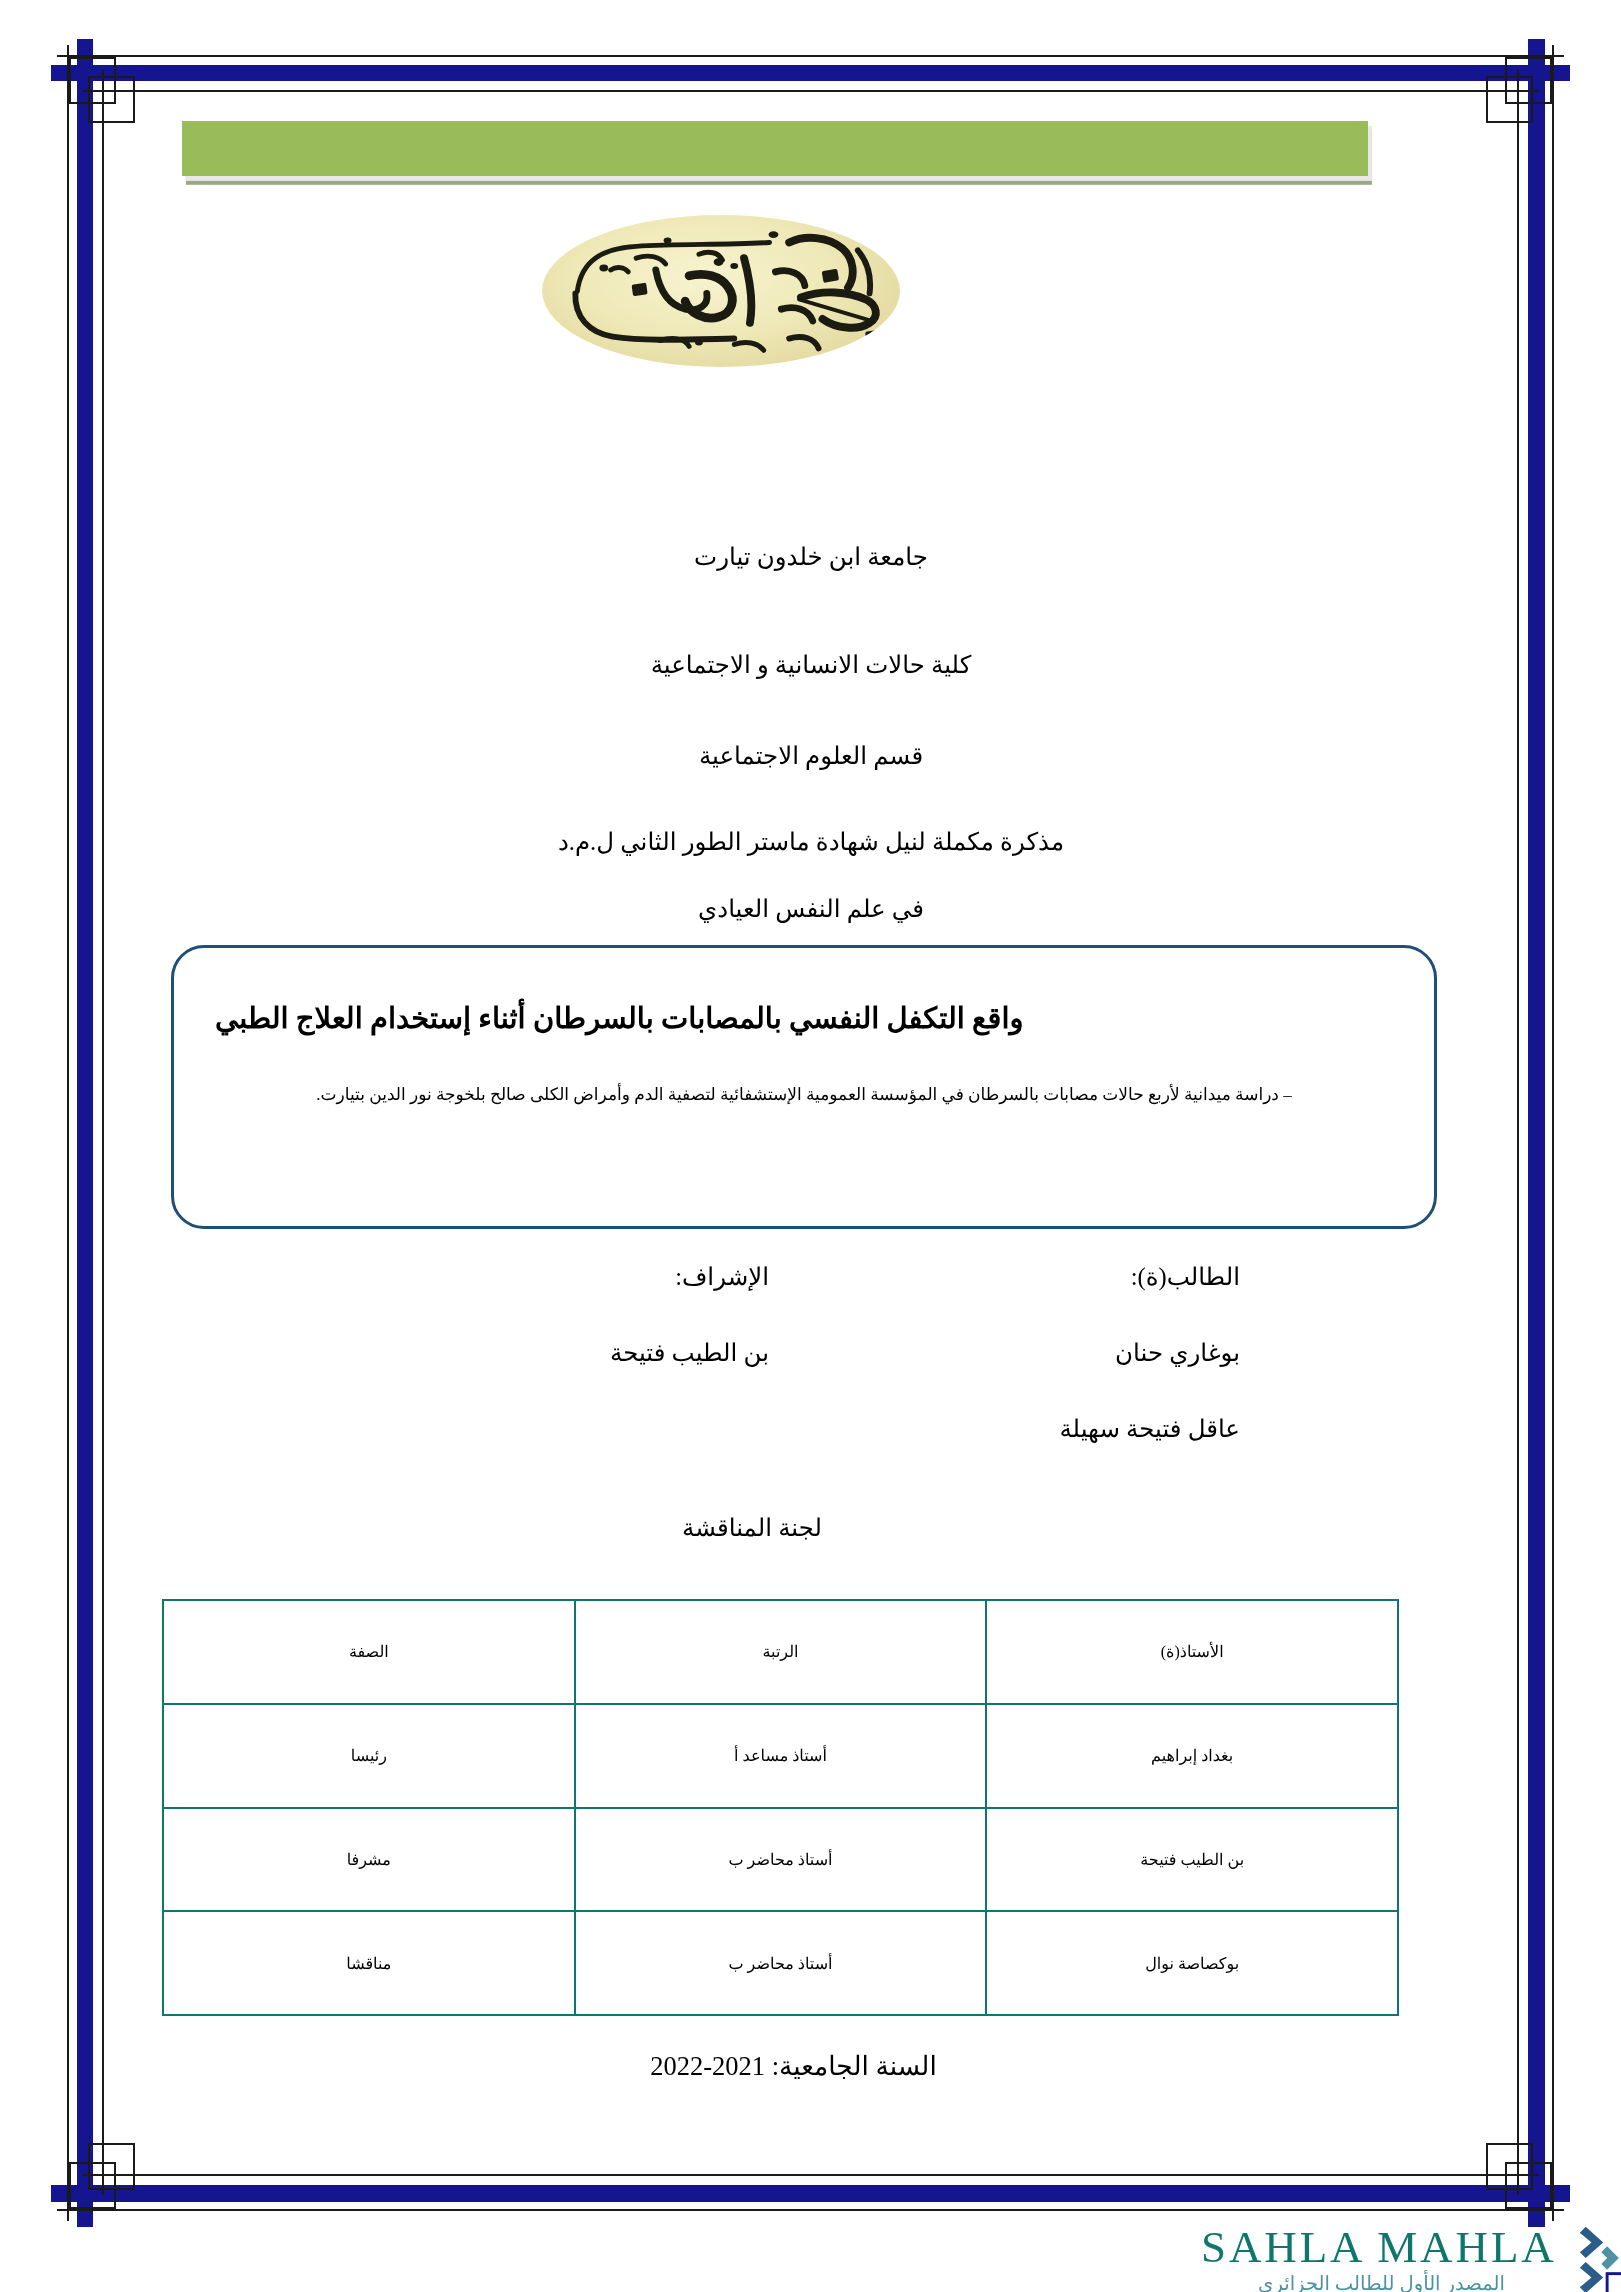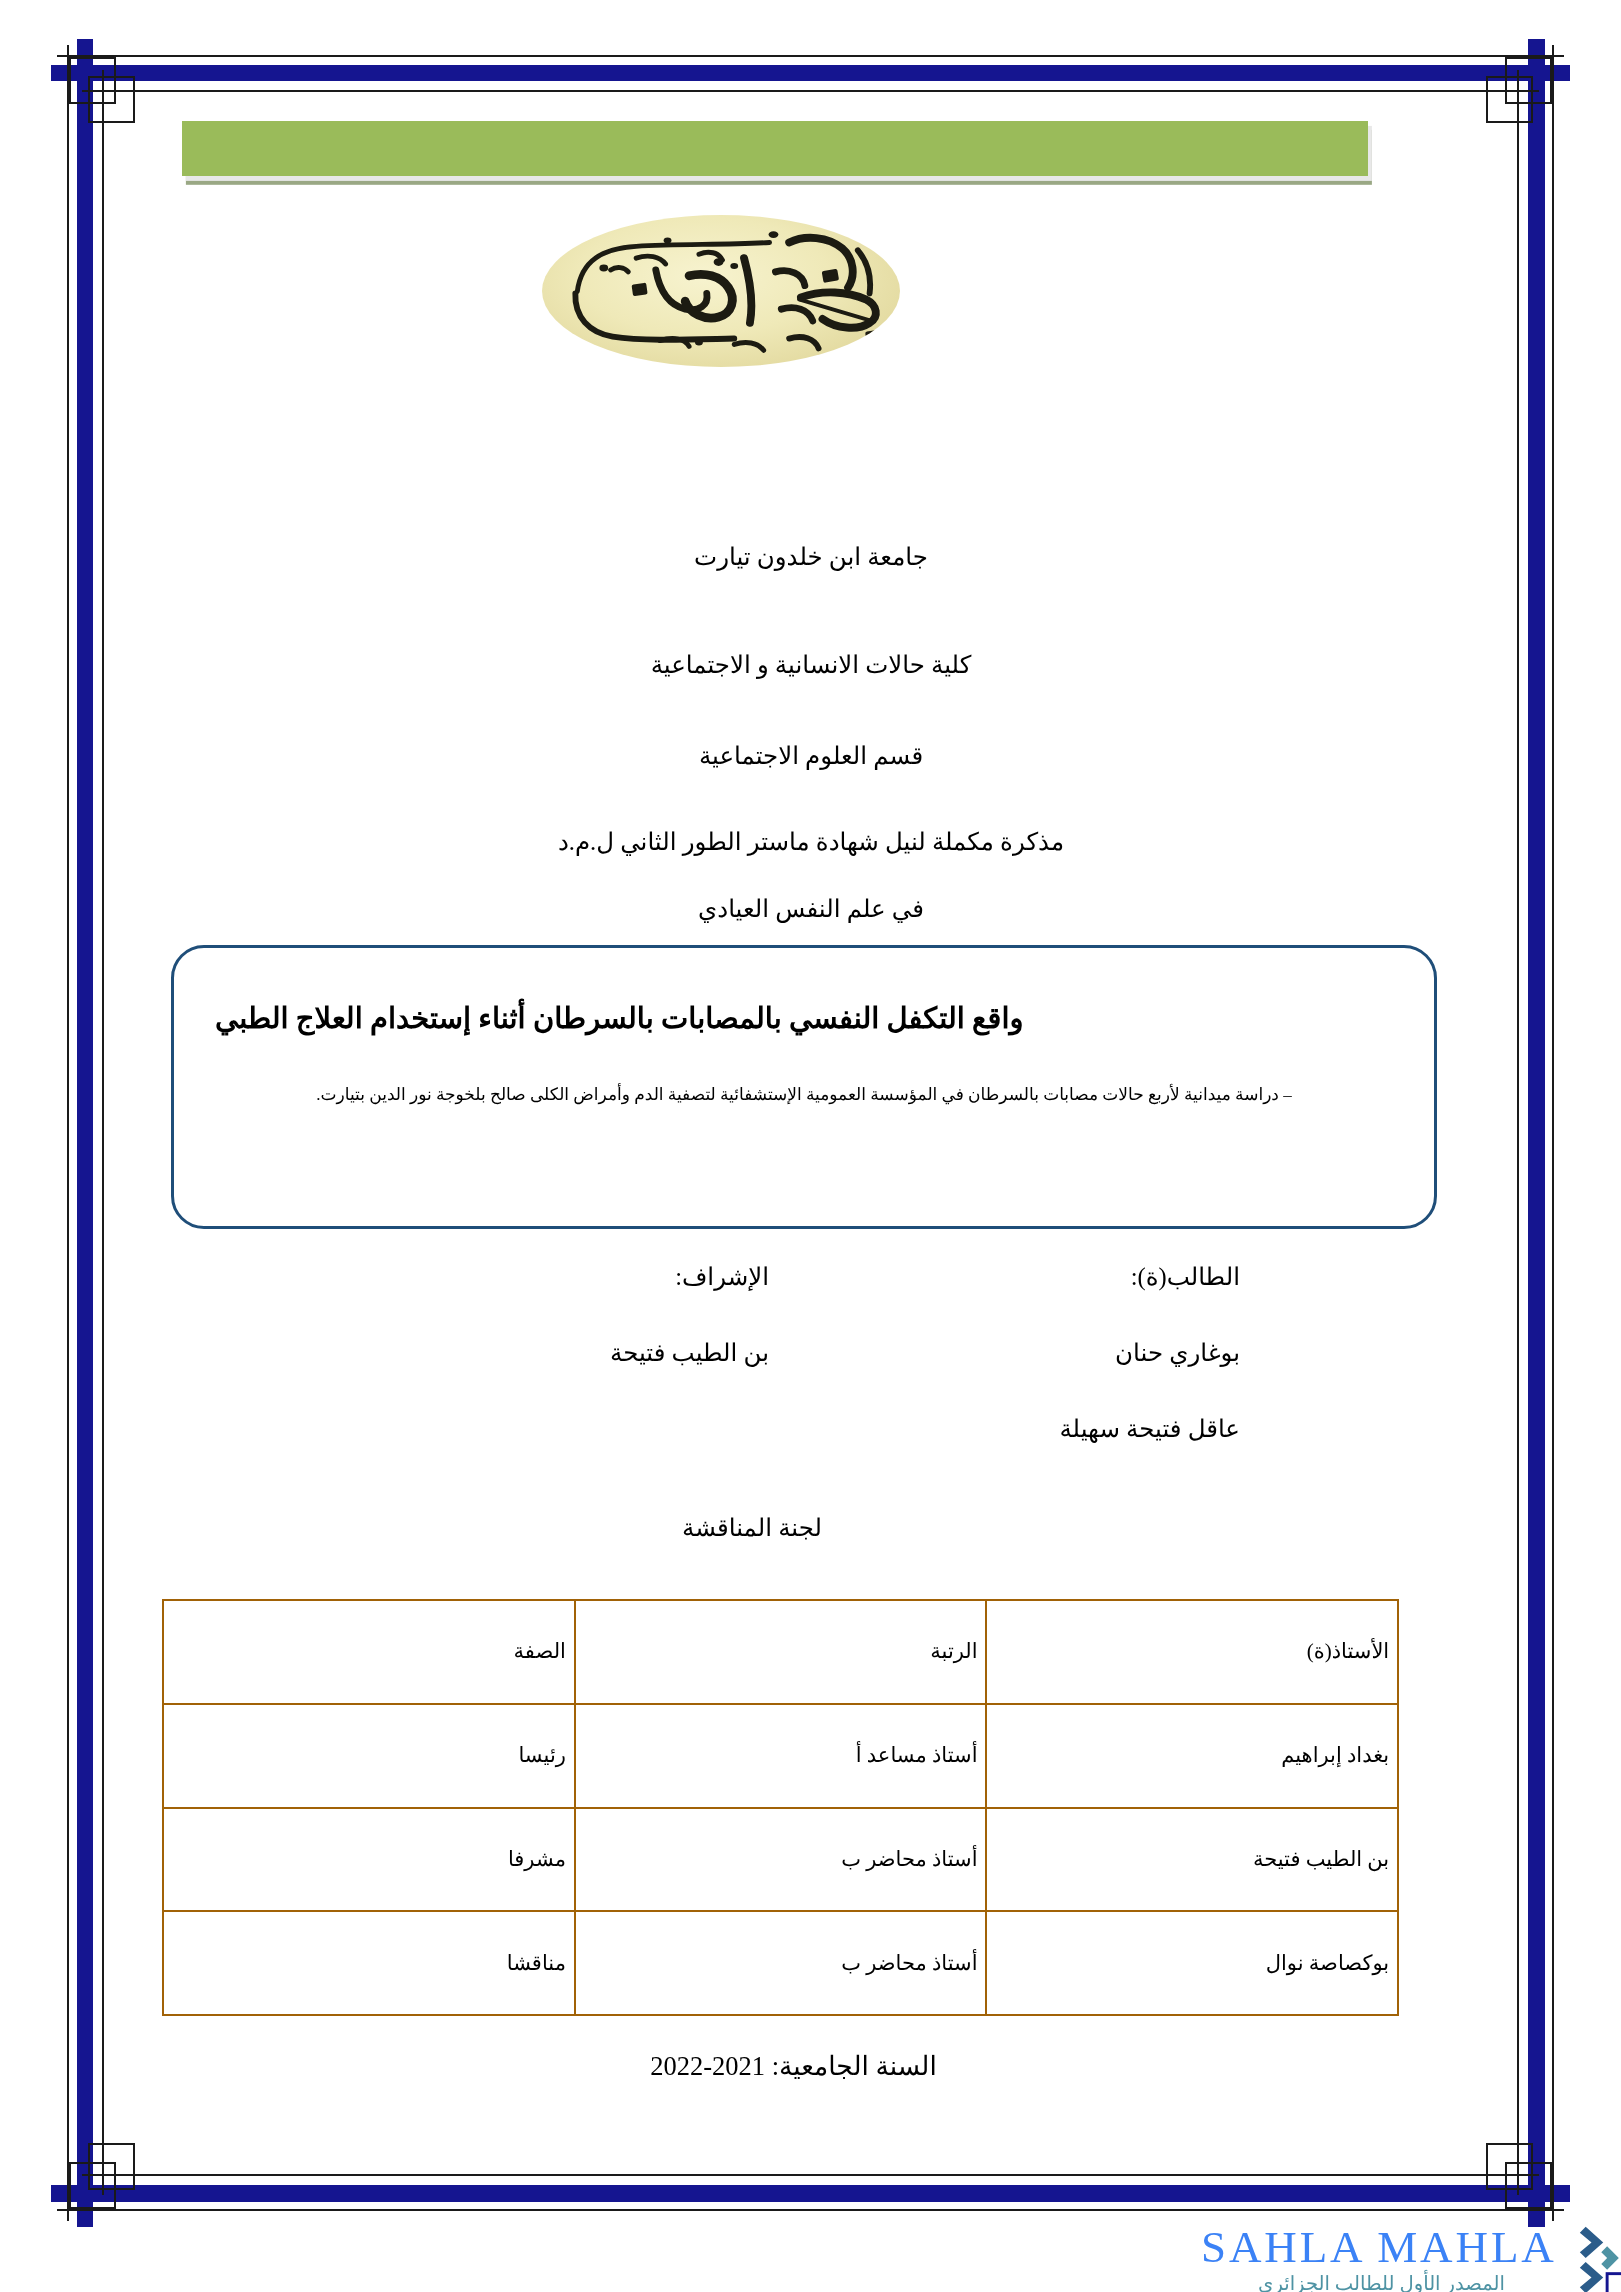--- a/index.html
+++ b/index.html
@@ -146,25 +146,25 @@
   }
 
   #jury-table{
     position:absolute;
     left:54px; top:1509px;
     width:1237px;
     border-collapse:collapse;
     table-layout:fixed;
   }
   #jury-table td{
-    border:2px solid #a16207;
+    border:2px solid #0f766e;
     height:94px;
-    text-align:right;
+    text-align:center;
     vertical-align:middle;
-    font-size:21px;
+    font-size:16px;
     padding:3.9px 7.8px;
   }
 
   
   #year{
     position:absolute;
     left:12px; top:1960px;
     width:1406px;
     text-align:center;
     font-size:26.5px;
@@ -176,21 +176,21 @@
   #watermark{
     position:absolute;
     left:1054px; top:2125px;
     width:461px; height:108px;
     direction:ltr;
   }
   #wm-title{
     position:absolute; left:39px; top:5.9px;
     font-size:45px;
     letter-spacing:2.9px;
-    color:#3b82f6;
+    color:#0f766e;
     font-family:"Liberation Serif","DejaVu Serif",serif;
   }
   #wm-sub{
     position:absolute; left:43px; top:57px;
     font-size:19.6px;
     letter-spacing:2px;
     color:#4E93A4;
     direction:rtl;
     width:353px;
     text-align:center;

